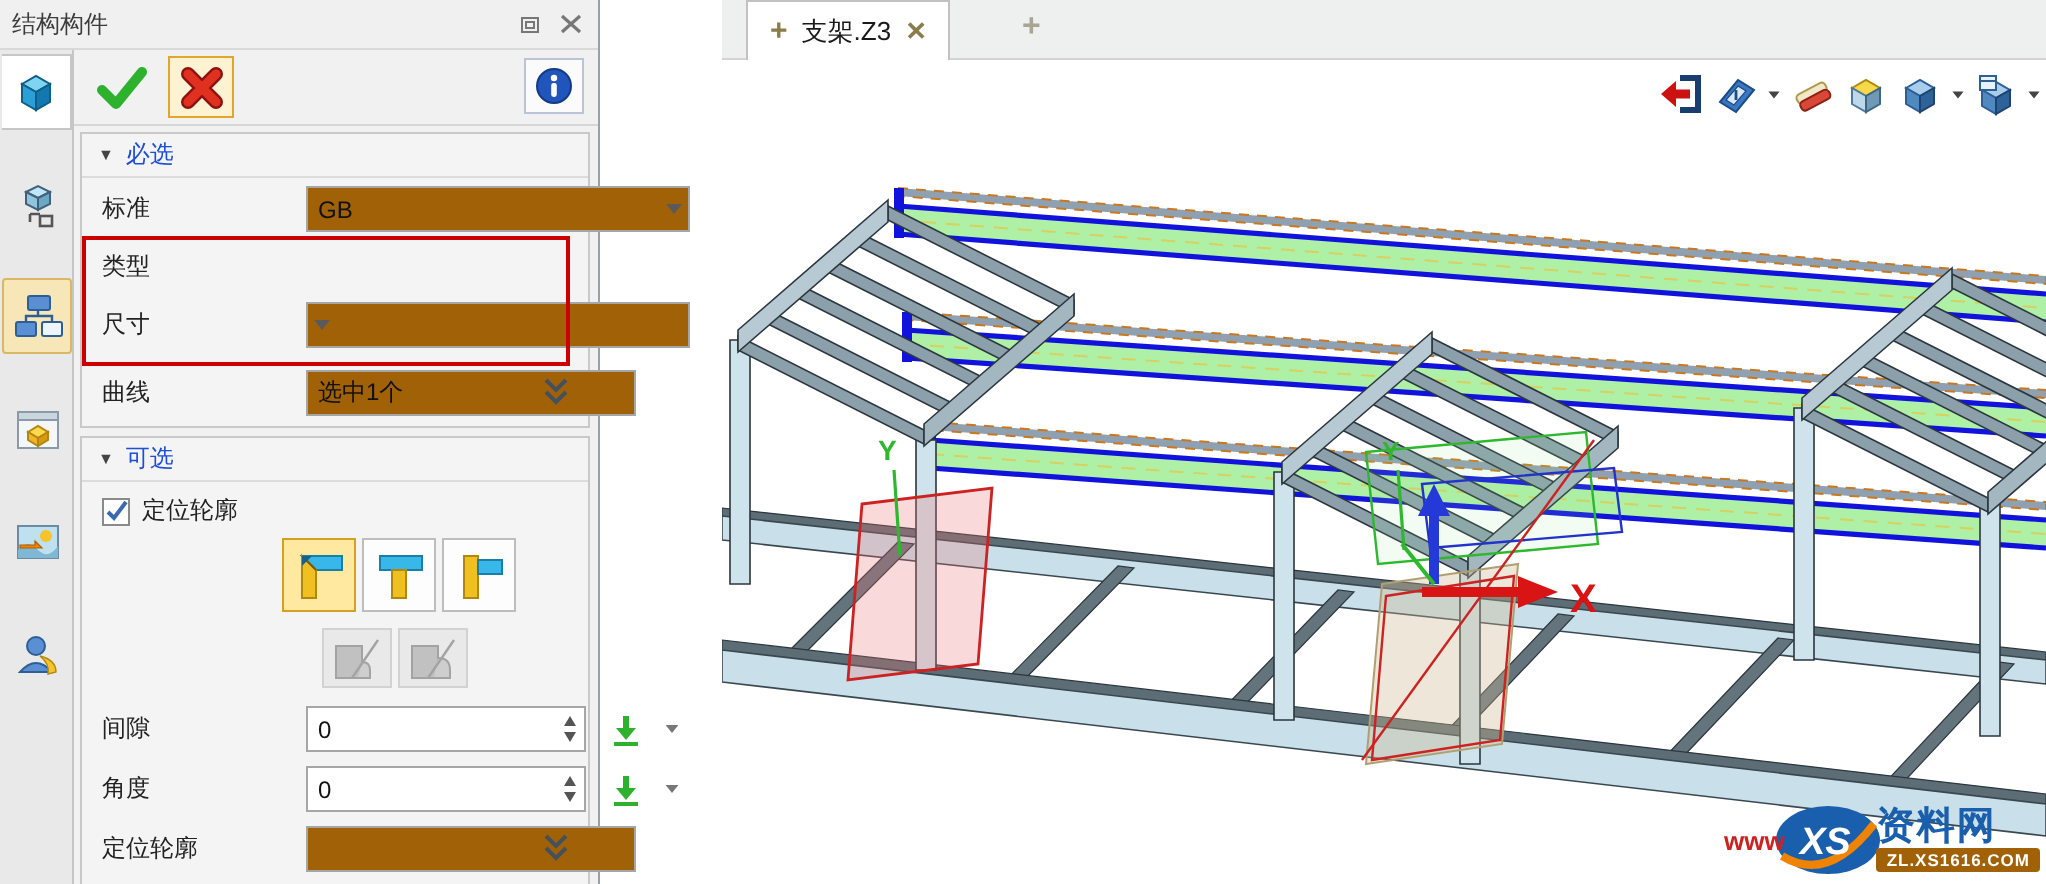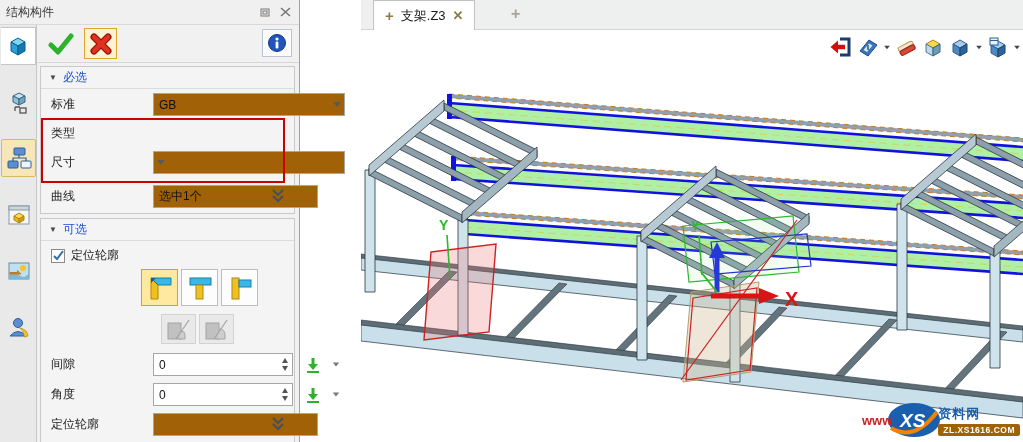--- a/index.html
+++ b/index.html
@@ -106,21 +106,21 @@
   .vp-toolbar { position:absolute; top:5px; right:2px; display:flex; align-items:center;
            gap:3px; z-index:4; }
   .vp-btn { width:24px; height:24px; display:flex; align-items:center; justify-content:center; }
   .vp-caret { width:8px; height:24px; display:flex; align-items:center; justify-content:center; }
   .vp-caret .tri-down { transform:scale(.7); border-top-color:#444; }
 
   .watermark { position:absolute; right:3px; bottom:2px; display:flex; align-items:center;
            gap:1px; z-index:4; }
   .wm-www { color:#cc2222; font-weight:bold; font-size:13px; margin-right:-6px; z-index:2;text-align:center; }
   .wm-right { display:flex; flex-direction:column; align-items:flex-start; margin-left:-4px; }
-  .wm-site { color:#1a5fae; font-weight:bold; font-size:13px; line-height:20px; letter-spacing:1px; }
+  .wm-site { color:#1a5fae; font-weight:bold; font-size:19px; line-height:20px; letter-spacing:1px; }
   .wm-url { background:#a16207; color:#fff; font-size:8.5px; font-weight:bold;
            border-radius:2px; padding:1px 5px; letter-spacing:.5px; }
 </style>
 </head>
 <body>
 
 <div class="app">
 
   <div class="panel">
     <div class="panel-titlebar">

